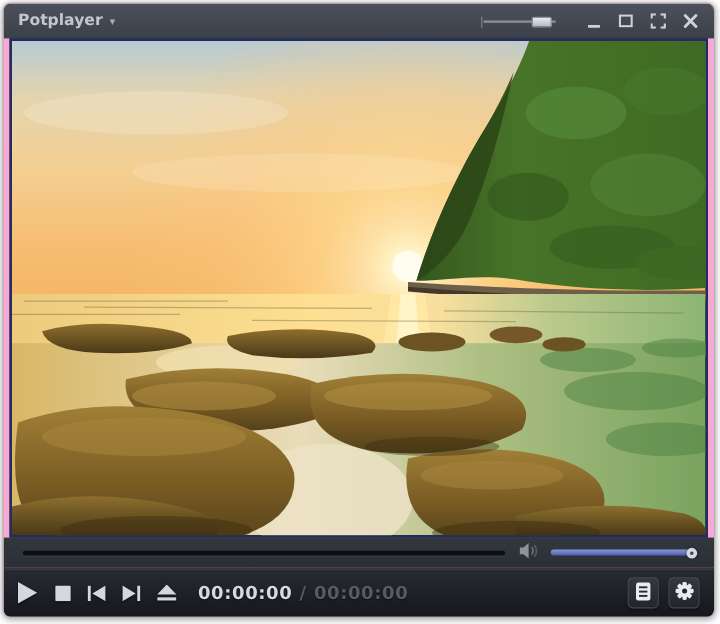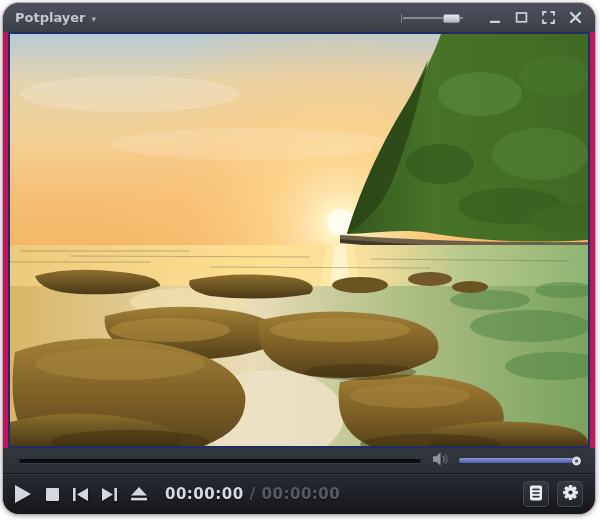--- a/index.html
+++ b/index.html
@@ -1,19 +1,19 @@
 <!DOCTYPE html>
 <html><head>
 <meta charset="utf-8">
 <style>
   * { box-sizing: border-box; margin: 0; padding: 0; }
   html,body { width:600px; height:520px; background:#ffffff; font-family:"DejaVu Sans","Liberation Sans",sans-serif; }
   .window {
     position:absolute; left:2px; top:2px; width:594px; height:513px;
-    background:#be185d; border:1px solid #b4b4b4; border-radius:17px;
+    background:#f9a8d4; border:1px solid #b4b4b4; border-radius:7px;
     overflow:hidden; box-shadow:0 1px 5px rgba(0,0,0,.35);
   }
   
   .titlebar { height:29px; display:flex; align-items:center; padding:0 10px 0 12px;
     background:linear-gradient(#4c515b,#3a3f48); }
   .app-menu { display:flex; align-items:center; gap:6px; color:#c3c7cd;
     font-size:13px; font-weight:bold; cursor:default; }
   .caret { font-size:9px; color:#a9adb4; padding-top:2px; }
   .tb-spacer { flex:1; }
   .opacity-slider { width:64px; height:18px; position:relative; margin-right:12px; cursor:pointer; }

